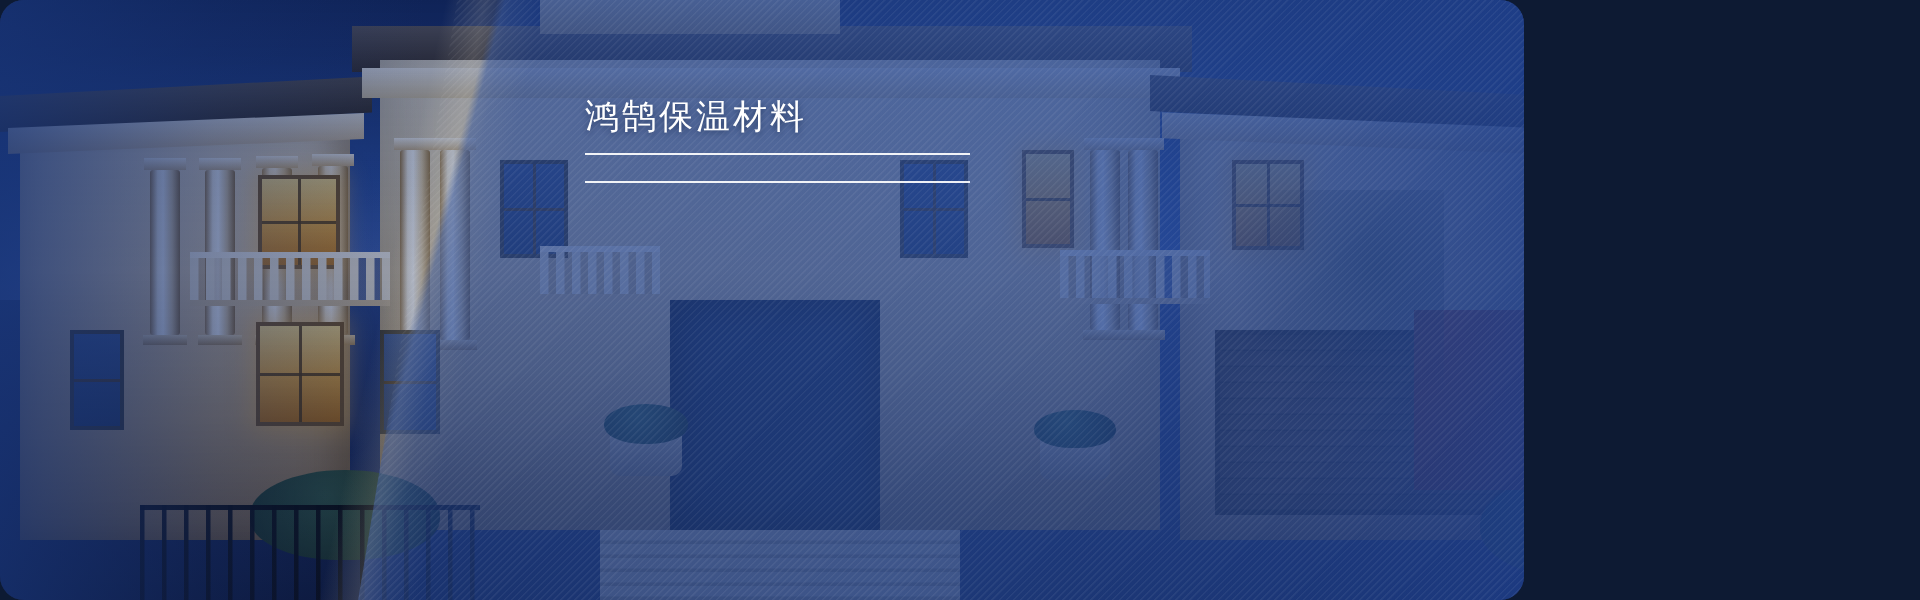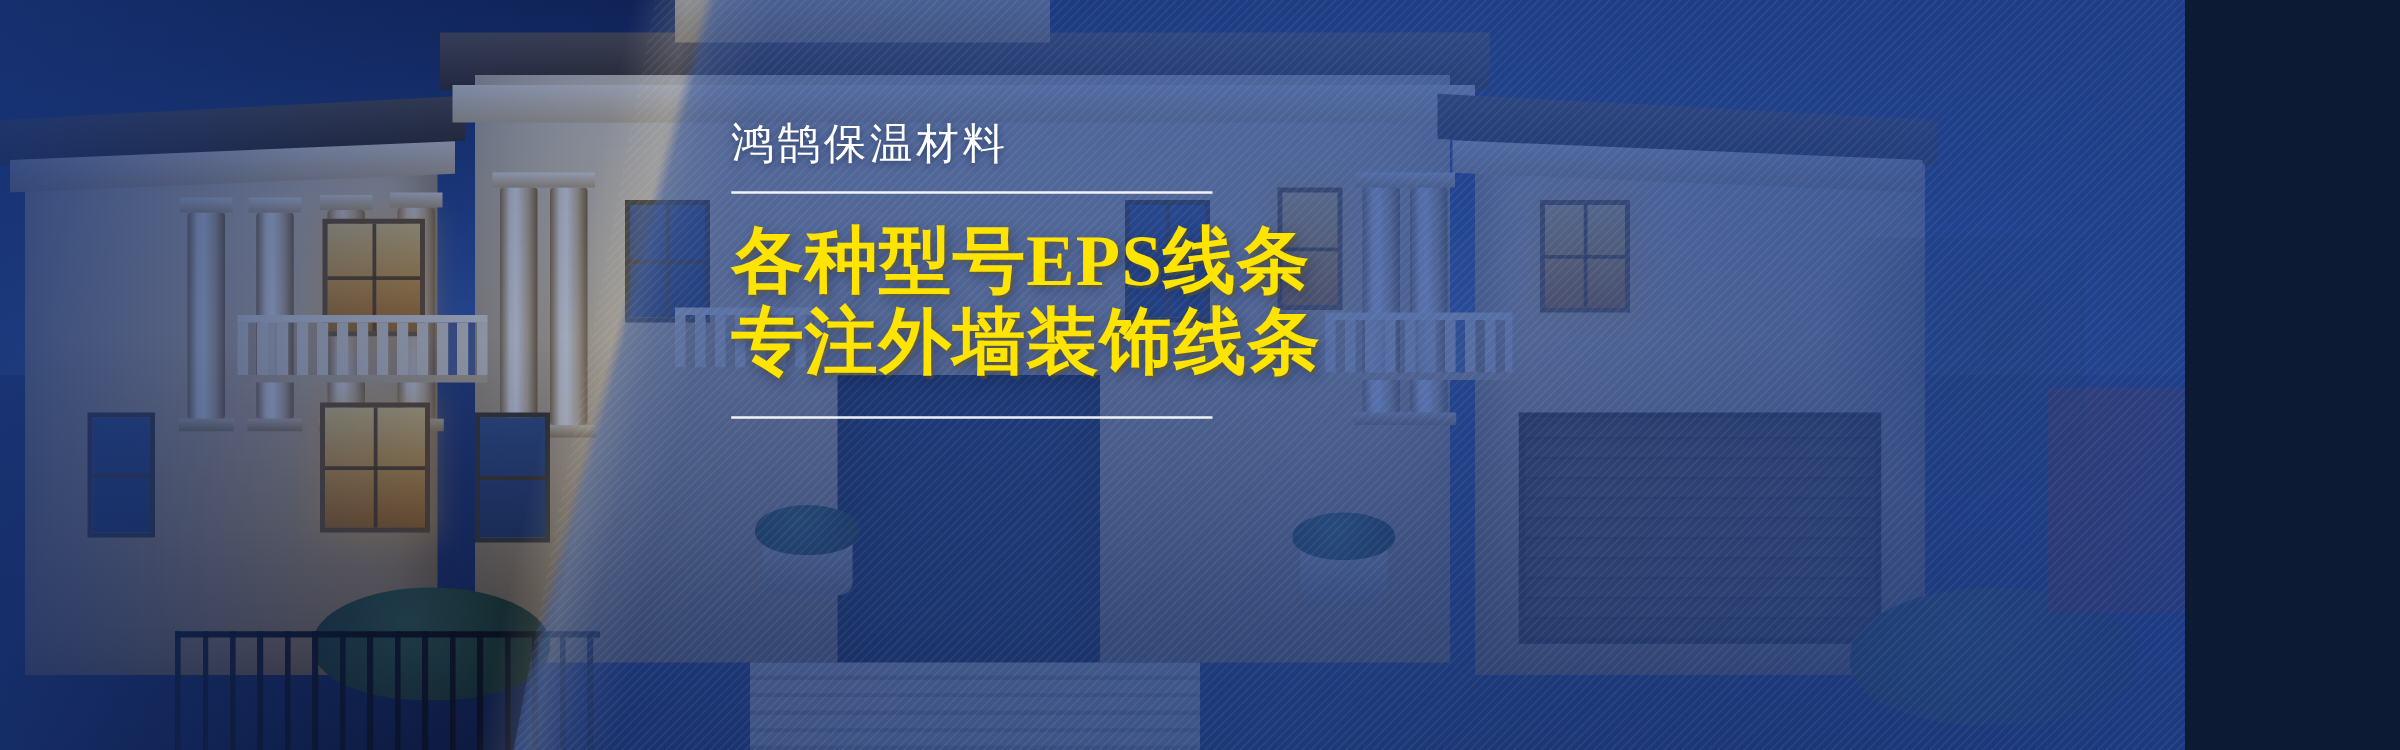--- a/index.html
+++ b/index.html
@@ -2,25 +2,26 @@
 <html><head>
 <meta charset="utf-8">
 <style>
   html, body {
     margin: 0;
     padding: 0;
     background: #0d1a33;
   }
   .banner {
     position: relative;
-    width: 1748px;
+    width: 1524px;
     height: 600px;
     overflow: hidden;
-    font-family: Liberation Serif, serif;
+    font-family: Liberation Sans, sans-serif;
     background: #1b2f63;
+    border-radius: 24px;
   }
 
   
   .photo {
     position: absolute;
     inset: 0;
     overflow: hidden;
   }
   
   .sky {
@@ -401,22 +402,18 @@
   <div class="panel"></div>
   <div class="panel-hatch"></div>
   <div class="light-beam"></div>
 
   <div class="content">
 
     <div class="company-name">鸿鹄保温材料</div>
 
     <div class="rule"></div>
 
-    <div class="headline">
-      <div class="headline-line">各种型号EPS线条</div>
-      <div class="headline-line">专注外墙装饰线条</div>
-    </div>
 
     <div class="rule rule-2"></div>
 
   </div>
 
 </div>
 
 </body></html>

